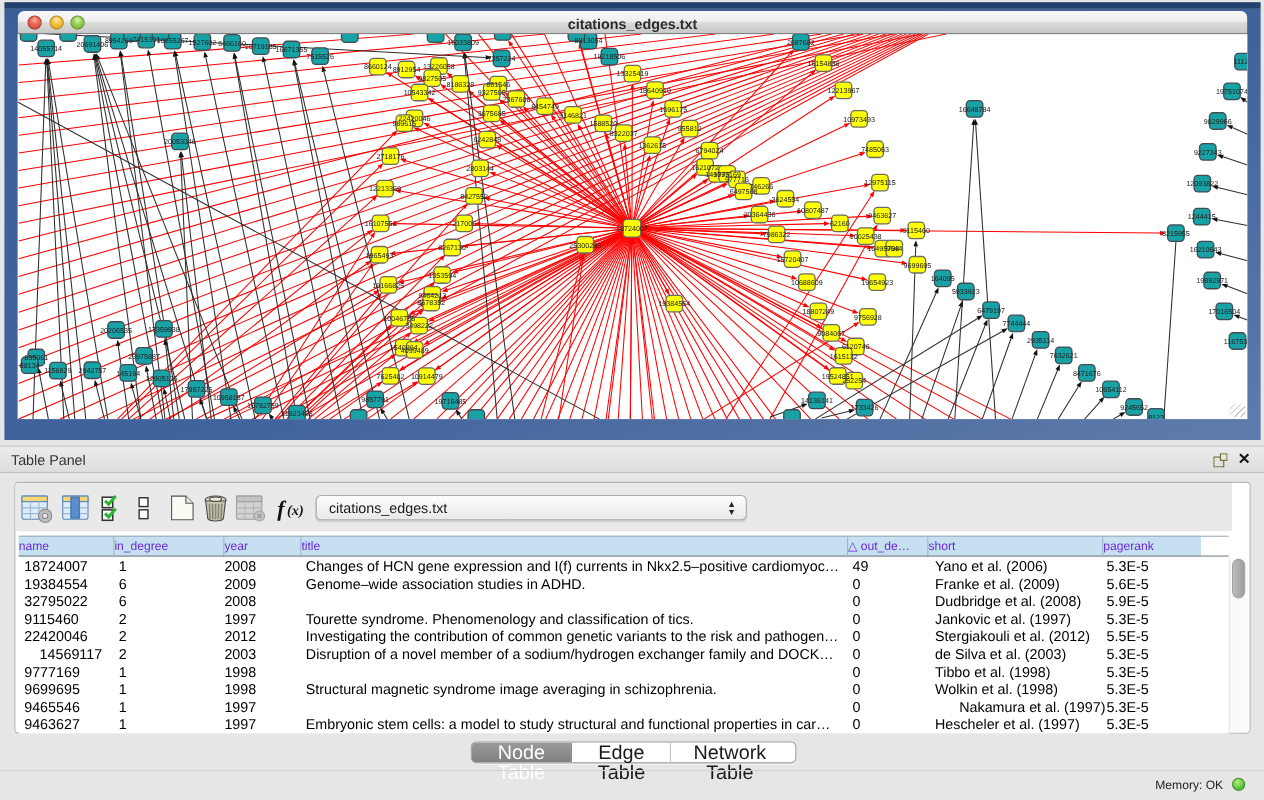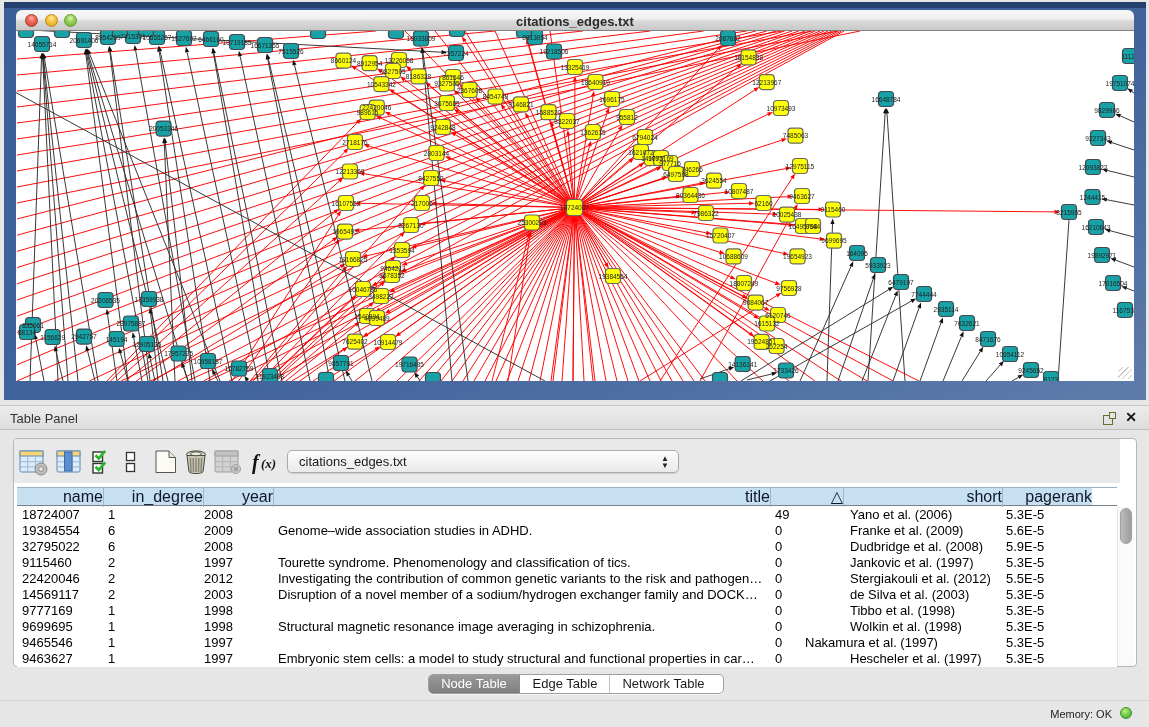--- a/index.html
+++ b/index.html
@@ -27,31 +27,31 @@
 #tbox{position:absolute;left:13px;top:438px;width:1124px;height:229px;background:#fff;
  border:1px solid #b6b6b6;border-radius:4px}
 #toolrow{position:absolute;left:14px;top:439px;width:1106px;height:44px;background:#e9e9e9;border-radius:3px 0 0 0}
 #combo{position:absolute;left:287px;top:450px;width:392px;height:23px;border:1px solid #ababab;
  border-radius:5px;background:linear-gradient(#fdfdfd,#e9e9e9);box-shadow:0 1px 1px rgba(0,0,0,.12)}
 #combo .t{position:absolute;left:11px;top:3px;font-size:13px;color:#1a1a1a}
 #combo .ar{position:absolute;right:9px;top:4px;font-size:8px;color:#222;line-height:7px}
 #thead{position:absolute;left:17px;top:487px;width:1075px;height:19px;background:#c6e0f1;
  border-top:1px solid #9bb0be;border-bottom:1px solid #76828c}
 .hc{position:absolute;top:0;height:19px;border-left:1px solid #9fb6c4;
- font-size:16px;color:#0f172a;text-align:right;line-height:18px;overflow:hidden}
+ font-size:11px;color:#6d28d9;text-align:left;line-height:18px;overflow:hidden}
 #tbody{position:absolute;left:17px;top:507px;width:1100px;height:160px;background:#fff}
 .trow{position:absolute;left:0;width:1100px;height:16px;font-size:13px;color:#000}
 .trow span{position:absolute;top:0;line-height:16px;white-space:nowrap}
 #sbar{position:absolute;left:1117px;top:507px;width:17px;height:159px;background:#fafafa;border-left:1px solid #e6e6e6}
 #sthumb{position:absolute;left:2px;top:1px;width:12px;height:36px;border-radius:6px;
  background:linear-gradient(90deg,#bcbcbc,#9d9d9d);border:1px solid #a0a0a0}
 #whitegap{position:absolute;left:1092px;top:487px;width:25px;height:19px;background:#fff;border-top:1px solid #9bb0be;border-bottom:1px solid #76828c}
 #tabs{position:absolute;left:428px;top:674px;width:296px;height:20px;border:1px solid #9e9e9e;
  border-radius:5px;background:#fff;box-shadow:0 1px 0 rgba(255,255,255,.7)}
-#tabs .seg{position:absolute;top:0;height:18px;font-size:13px;text-align:center;line-height:18px;color:#1a1a1a}
+#tabs .seg{position:absolute;top:0;height:18px;font-size:18px;text-align:center;line-height:18px;color:#1a1a1a}
 #seg1{left:0;width:91px;border-radius:4px 0 0 4px;background:linear-gradient(#9a9a9a,#7f7f7f);color:#fff !important;border-right:1px solid #8a8a8a}
 #seg2{left:92px;width:89px;border-right:1px solid #c4c4c4}
 #seg3{left:182px;width:105px}
 #status{position:absolute;left:0;top:700px;width:1149px;height:27px;border-top:1px solid #d2d2d2}
 #status .t{position:absolute;right:37px;top:7px;font-size:11px;color:#222}
 #led{position:absolute;right:17px;top:707px;width:12px;height:12px;border-radius:50%;
  background:radial-gradient(circle at 40% 30%,#b7f07e,#53bb38 70%);border:1px solid #3f8f2c}
 </style></head><body>
 <div id="frame"></div>
 <div id="titlebar">
@@ -827,20 +827,21 @@
  <div class="hc" style="left:753px;width:73px">△ out_de…</div>
  <div class="hc" style="left:826px;width:159px">short</div>
  <div class="hc" style="left:985px;width:90px">pagerank</div>
 </div>
 <div id="whitegap"></div>
 <div id="tbody">
     <div class="trow" style="top:0px">
       <span style="left:5px">18724007</span>
       <span style="left:91px">1</span>
       <span style="left:187px">2008</span>
+      <span style="left:261px">Changes of HCN gene expression and I(f) currents in Nkx2.5–positive cardiomyoc…</span>
       <span style="left:758px">49</span>
       <span style="left:833px">Yano et al. (2006)</span>
       <span style="left:989px">5.3E-5</span>
     </div>
     <div class="trow" style="top:16px">
       <span style="left:5px">19384554</span>
       <span style="left:91px">6</span>
       <span style="left:187px">2009</span>
       <span style="left:261px">Genome–wide association studies in ADHD.</span>
       <span style="left:758px">0</span>
@@ -867,51 +868,51 @@
     <div class="trow" style="top:64px">
       <span style="left:5px">22420046</span>
       <span style="left:91px">2</span>
       <span style="left:187px">2012</span>
       <span style="left:261px">Investigating the contribution of common genetic variants to the risk and pathogen…</span>
       <span style="left:758px">0</span>
       <span style="left:833px">Stergiakouli et al. (2012)</span>
       <span style="left:989px">5.5E-5</span>
     </div>
     <div class="trow" style="top:80px">
-      <span style="left:5px">14569117</span>
+      <span style="left:19px">14569117</span>
       <span style="left:91px">2</span>
       <span style="left:187px">2003</span>
       <span style="left:261px">Disruption of a novel member of a sodium/hydrogen exchanger family and DOCK…</span>
       <span style="left:758px">0</span>
       <span style="left:833px">de Silva et al. (2003)</span>
       <span style="left:989px">5.3E-5</span>
     </div>
     <div class="trow" style="top:96px">
       <span style="left:5px">9777169</span>
       <span style="left:91px">1</span>
       <span style="left:187px">1998</span>
       <span style="left:758px">0</span>
       <span style="left:833px">Tibbo et al. (1998)</span>
       <span style="left:989px">5.3E-5</span>
     </div>
     <div class="trow" style="top:112px">
       <span style="left:5px">9699695</span>
       <span style="left:91px">1</span>
       <span style="left:187px">1998</span>
-      <span style="left:261px">Structural magnetic resonance image averaging in schizophrenia.</span>
+      <span style="left:261px">Structural magnetic syndrome image averaging in schizophrenia.</span>
       <span style="left:758px">0</span>
       <span style="left:833px">Wolkin et al. (1998)</span>
       <span style="left:989px">5.3E-5</span>
     </div>
     <div class="trow" style="top:128px">
       <span style="left:5px">9465546</span>
       <span style="left:91px">1</span>
       <span style="left:187px">1997</span>
       <span style="left:758px">0</span>
-      <span style="left:788px">Nakamura et al. (1997)</span>
+      <span style="left:855px">Nakamura et al. (1997)</span>
       <span style="left:989px">5.3E-5</span>
     </div>
     <div class="trow" style="top:144px">
       <span style="left:5px">9463627</span>
       <span style="left:91px">1</span>
       <span style="left:187px">1997</span>
       <span style="left:261px">Embryonic stem cells: a model to study structural and functional properties in car…</span>
       <span style="left:758px">0</span>
       <span style="left:833px">Hescheler et al. (1997)</span>
       <span style="left:989px">5.3E-5</span>

